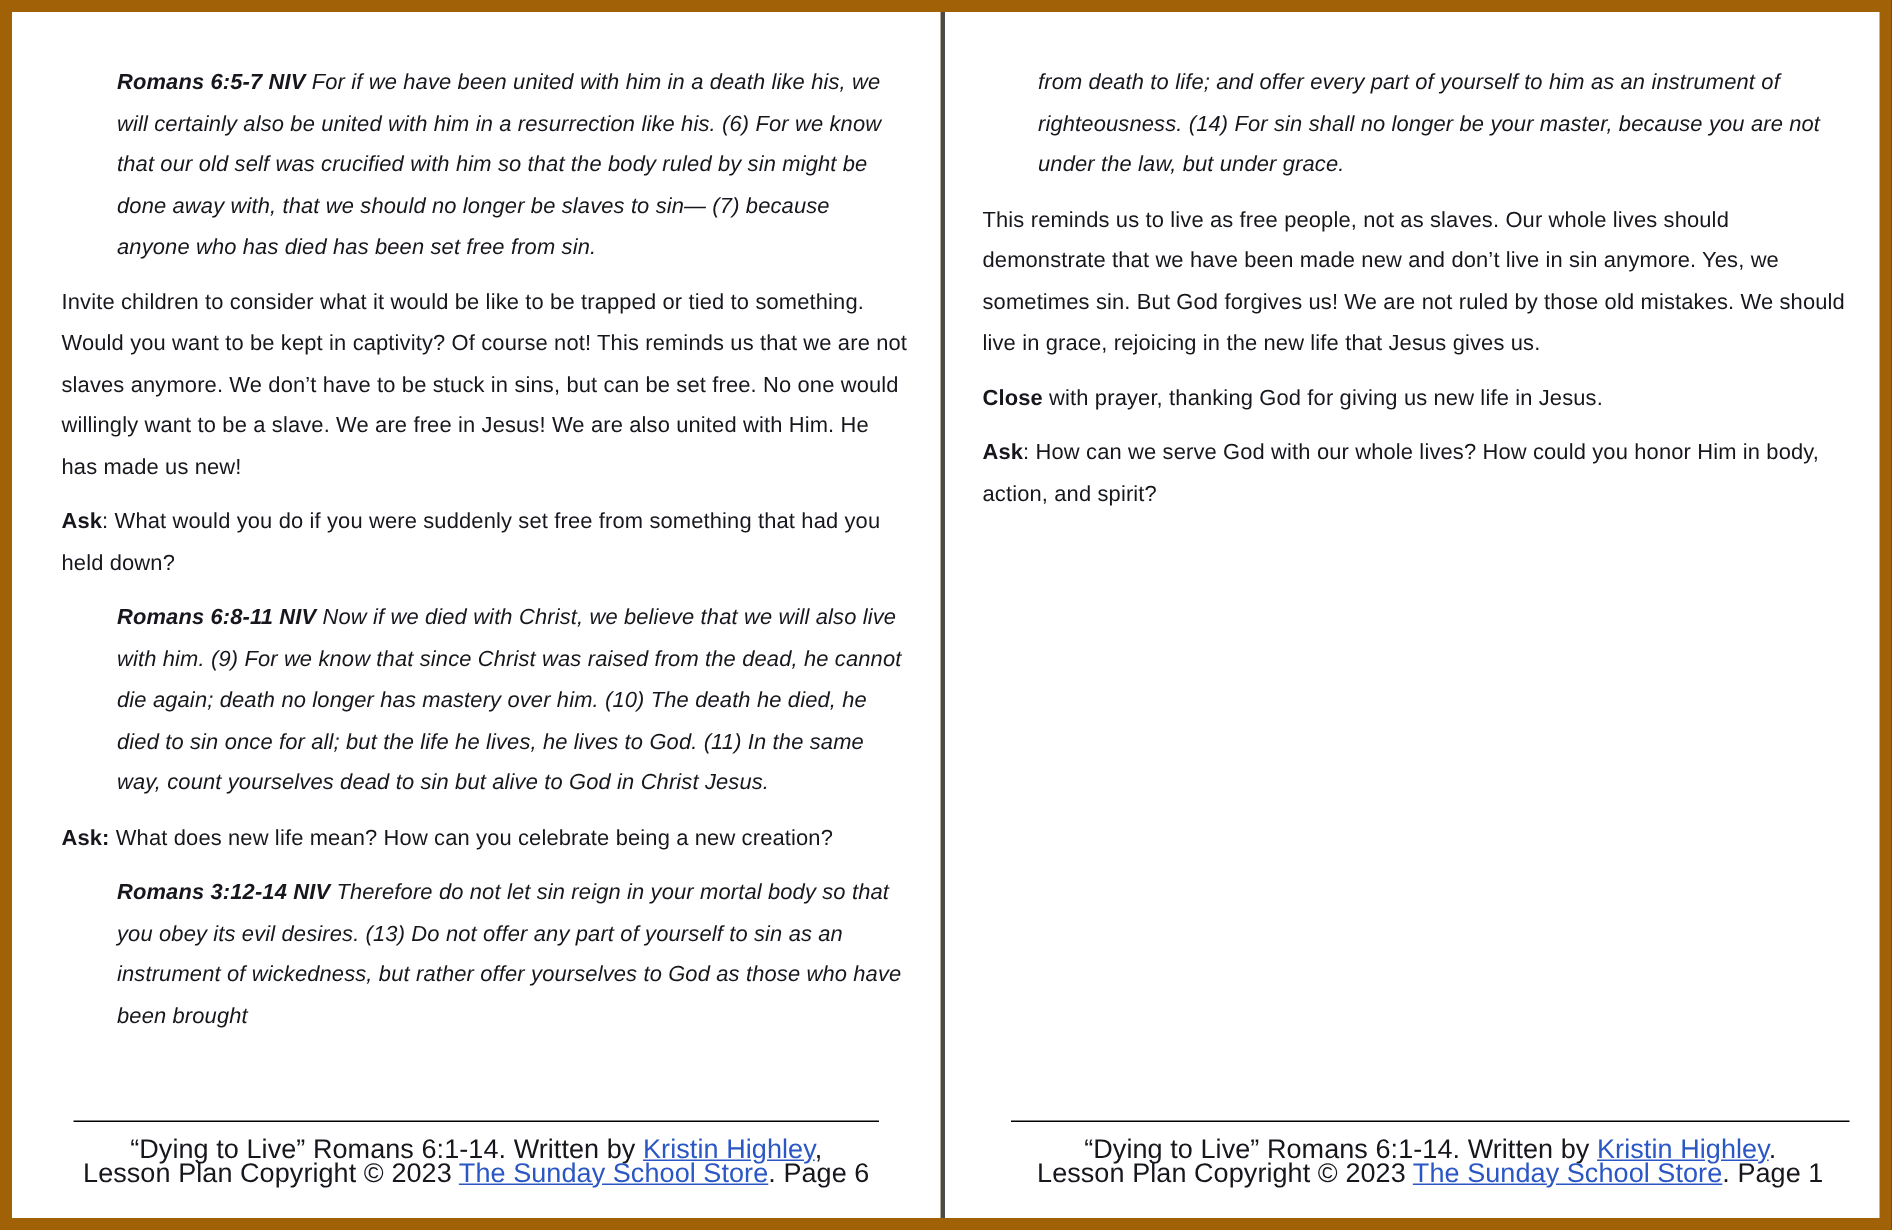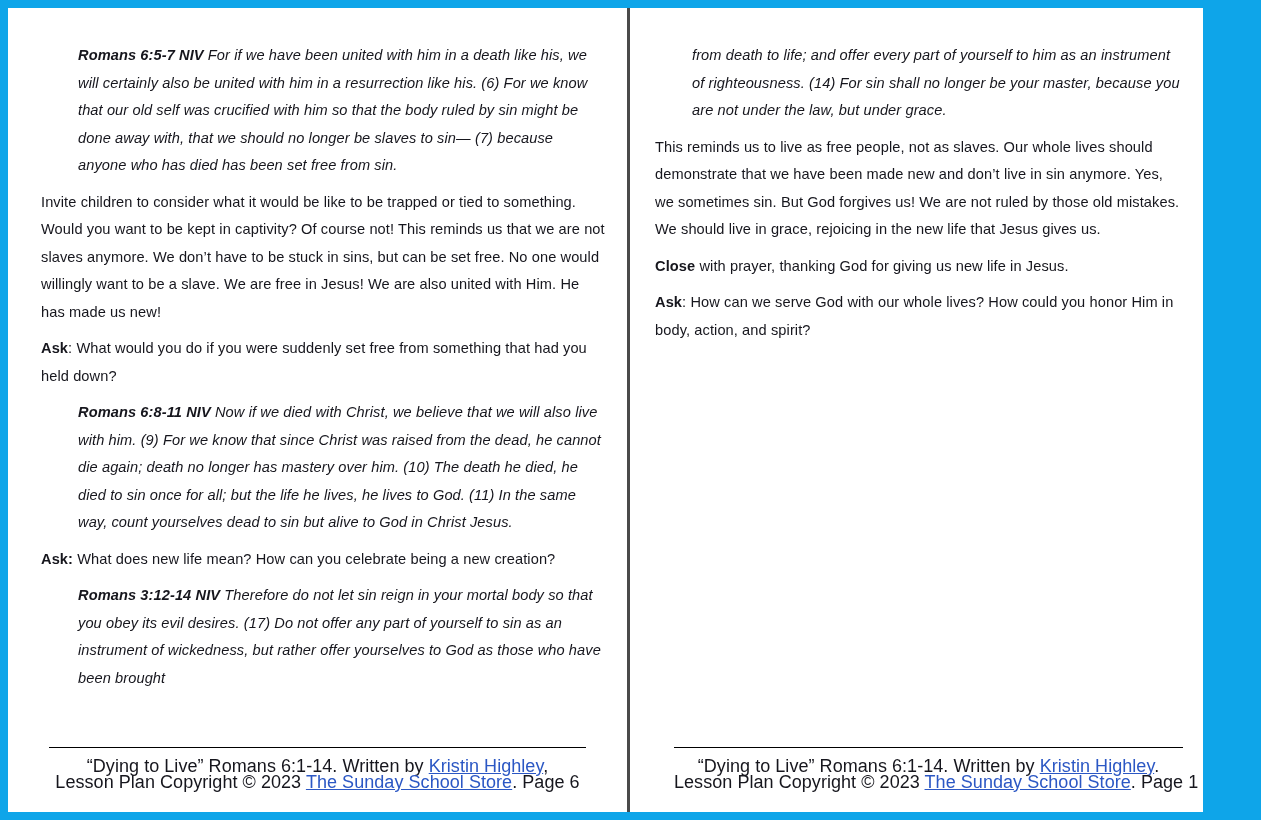--- a/index.html
+++ b/index.html
@@ -29,21 +29,21 @@
 
   
   .page {
     background: #ffffff;
     position: relative;
     height: 804px;
     overflow: hidden;
   }
   .page-left  { width: 619px; }
   .page-gap   { width: 3px; background: #4a4a4a; height: 804px; flex: 0 0 3px; }
-  .page-right { width: 573px; }
+  .page-right { width: 623px; }
 
   .page-inner {
     position: absolute;
     left: 0; right: 0; top: 0; bottom: 0;
   }
 
   .content {
     position: absolute;
     top: 34px;
     left: 33px;
@@ -107,38 +107,38 @@
     white-space: nowrap;
   }
   .flink {
     color: #2b57c4;
     text-decoration: underline;
   }
 </style>
 </head>
 <body style="background: rgb(43, 43, 43);">
 
-<div class="viewer" style="background: #0ea5e9;">
+<div class="viewer" style="background: #a16207; justify-content: center;">
 
   <div class="page page-left">
     <div class="page-inner">
       <div class="content">
 
         <p class="quote-p" style="color: rgb(22, 22, 29);"><span class="ref">Romans 6:5-7  NIV</span><span>  For if we have been united with him in a death like his, we will certainly also be united with him in a resurrection like his. (6) For we know that our old self was crucified with him so that the body ruled by sin might be done away with, that we should no longer be slaves to sin— (7) because anyone who has died has been set free from sin.</span></p>
 
         <p class="body-p" style="color: rgb(22, 22, 29);">Invite children to consider what it would be like to be trapped or tied to something. Would you want to be kept in captivity? Of course not! This reminds us that we are not slaves anymore. We don’t have to be stuck in sins, but can be set free. No one would willingly want to be a slave. We are free in Jesus! We are also united with Him. He has made us new!</p>
 
         <p class="body-p" style="color: rgb(22, 22, 29);"><span class="lead">Ask</span><span>: What would you do if you were suddenly set free from something that had you held down?</span></p>
 
         <p class="quote-p" style="color: rgb(22, 22, 29);"><span class="ref">Romans 6:8-11 NIV</span><span>  Now if we died with Christ, we believe that we will also live with him. (9) For we know that since Christ was raised from the dead, he cannot die again; death no longer has mastery over him. (10) The death he died, he died to sin once for all; but the life he lives, he lives to God.  (11) In the same way, count yourselves dead to sin but alive to God in Christ Jesus.</span></p>
 
 
         <p class="body-p" style="color: rgb(22, 22, 29);"><span class="lead">Ask:</span><span> What does new life mean? How can you celebrate being a new creation?</span></p>
 
-        <p class="quote-p" style="color: rgb(22, 22, 29);"><span class="ref">Romans 3:12-14 NIV</span><span>   Therefore do not let sin reign in your mortal body so that you obey its evil desires. (17) Do not offer any part of yourself to sin as an instrument of wickedness, but rather offer yourselves to God as those who have been brought</span></p>
+        <p class="quote-p" style="color: rgb(22, 22, 29);"><span class="ref">Romans 3:12-14 NIV</span><span>   Therefore do not let sin reign in your mortal body so that you obey its evil desires. (13) Do not offer any part of yourself to sin as an instrument of wickedness, but rather offer yourselves to God as those who have been brought</span></p>
 
       </div>
 
       <div class="footer">
         <div class="footer-rule"></div>
         <div class="footer-line" style="color: rgb(22, 22, 29);"><span>“Dying to Live” Romans 6:1-14.  Written by </span><span class="flink" style="color: rgb(43, 87, 196);">Kristin Highley</span><span>,</span></div>
         <div class="footer-line" style="color: rgb(22, 22, 29);"><span>Lesson Plan Copyright © 2023 </span><span class="flink" style="color: rgb(43, 87, 196);">The Sunday School Store</span><span>. Page 6</span></div>
       </div>
     </div>
   </div>

